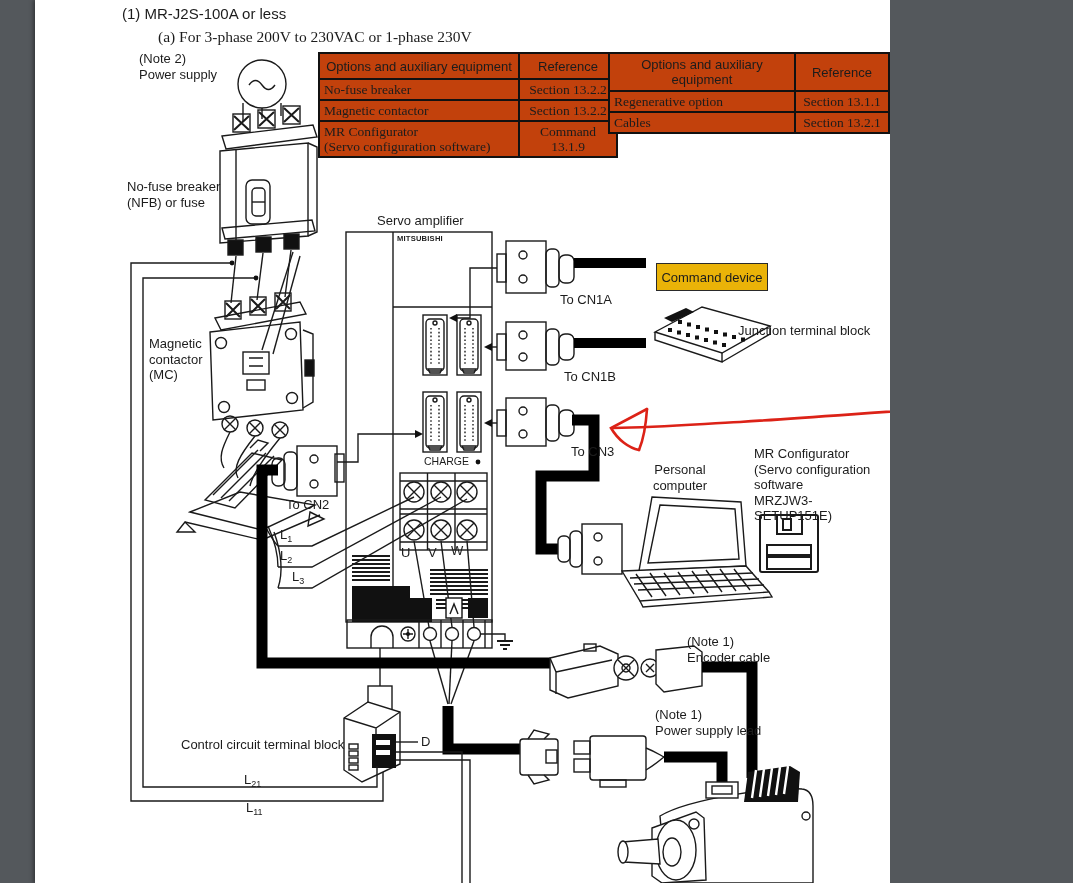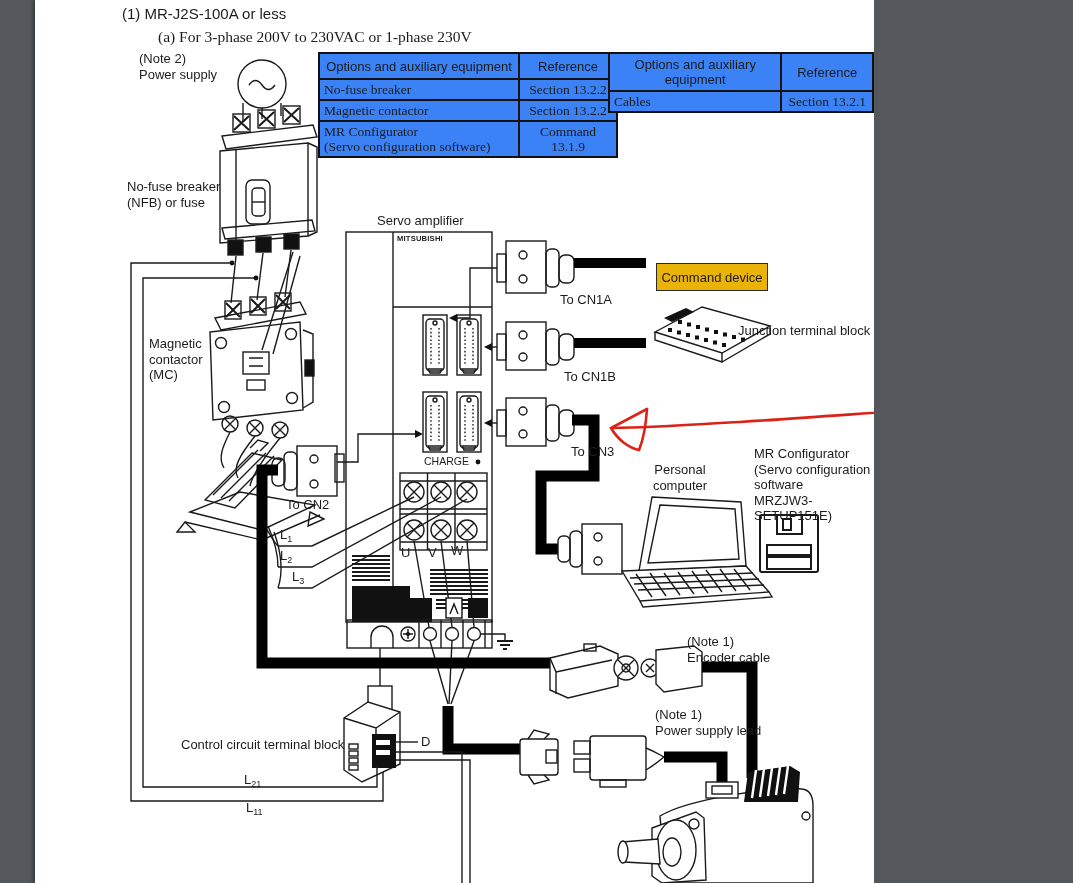--- a/index.html
+++ b/index.html
@@ -1,32 +1,32 @@
 <!DOCTYPE html>
 <html><head>
 <meta charset="utf-8">
 <style>
   html,body{margin:0;padding:0;background:#54585c;}
   .viewer{position:relative;width:874px;height:883px;overflow:hidden;background:#54585c;
-          font-family:"Liberation Sans","DejaVu Sans",sans-serif;color:#1c1c1c;}
+          font-family:"Liberation Sans","DejaVu Sans",sans-serif;color:#1c1c1c;padding-left:16px;}
   .page{position:absolute;left:35px;top:0;width:955px;height:883px;background:#ffffff;
         box-shadow:-2px 0 4px rgba(0,0,0,.35),2px 0 4px rgba(0,0,0,.35);}
   .page2{position:absolute;left:1035px;top:0;width:38px;height:883px;background:#ffffff;
         box-shadow:-2px 0 4px rgba(0,0,0,.35);}
   .lbl{position:absolute;font-size:13px;line-height:15.5px;white-space:pre-line;z-index:4;}
   .ctr{text-align:center;}
   .sb{font-size:9px;vertical-align:-3px;}
   .title1{position:absolute;left:122px;top:5px;font-size:15px;z-index:4;}
   .title2{position:absolute;left:158px;top:28px;font-size:15.5px;z-index:4;
           font-family:"Liberation Serif","DejaVu Serif",serif;}
   .brand{position:absolute;left:397px;top:234px;font-size:7.6px;font-weight:bold;letter-spacing:.2px;z-index:4;}
   .charge{position:absolute;left:424px;top:455px;font-size:10.5px;z-index:4;}
   .cmdbox{position:absolute;left:656px;top:263px;width:110px;height:26px;border:1.5px solid #2a2a2a;
           display:flex;align-items:center;justify-content:center;font-size:13px;z-index:4;background:#eab308;}
-  table.opts{position:absolute;border-collapse:collapse;z-index:4;background:#3b82f6;}
+  table.opts{position:absolute;border-collapse:collapse;z-index:4;background:#c2410c;}
   table.opts,.opts th,.opts td{border:2px solid #111;}
   .opts th{font-size:13px;font-weight:normal;padding:3px 4px;height:18px;}
   .opts td{font-family:"Liberation Serif","DejaVu Serif",serif;font-size:13.5px;padding:2px 4px;white-space:pre-line;line-height:15px;}
   .opts td.ref{text-align:center;width:88px;}
   svg.art{position:absolute;left:0;top:0;z-index:3;pointer-events:none;}
 </style>
 </head>
 <body>
 
 <div class="viewer">
@@ -56,20 +56,24 @@
       <td class="ref">Command 13.1.9</td>
     </tr>
   </tbody>
     </table>
 
   <table class="opts" style="left:608px;top:52px;">
     <tbody>
         <tr>
       <th style="width:193px">Options and auxiliary equipment</th>
       <th>Reference</th>
+    </tr>
+    <tr>
+      <td>Regenerative option</td>
+      <td class="ref">Section 13.1.1</td>
     </tr>
     <tr>
       <td>Cables</td>
       <td class="ref">Section 13.2.1</td>
     </tr>
   </tbody>
     </table>
 
   <div class="lbl" style="left:139px;top:51px;">(Note 2)
 Power supply</div>

